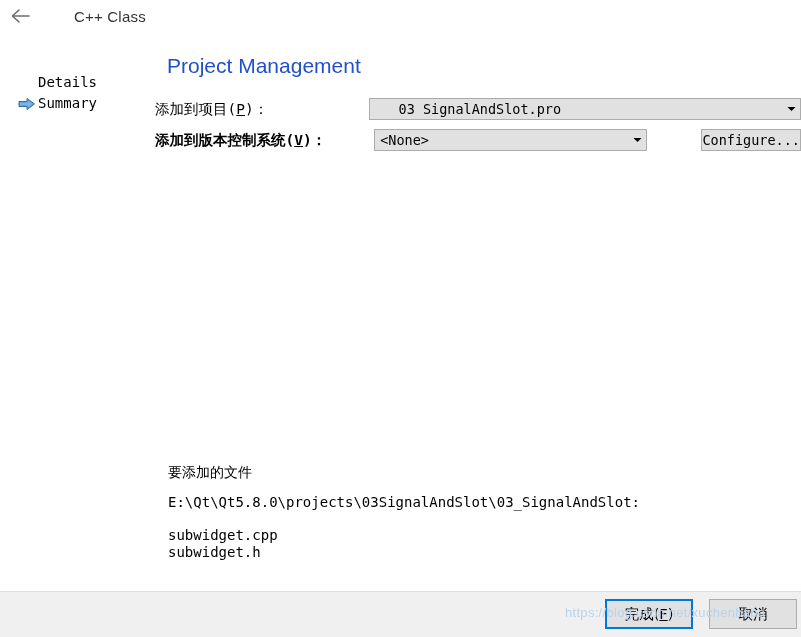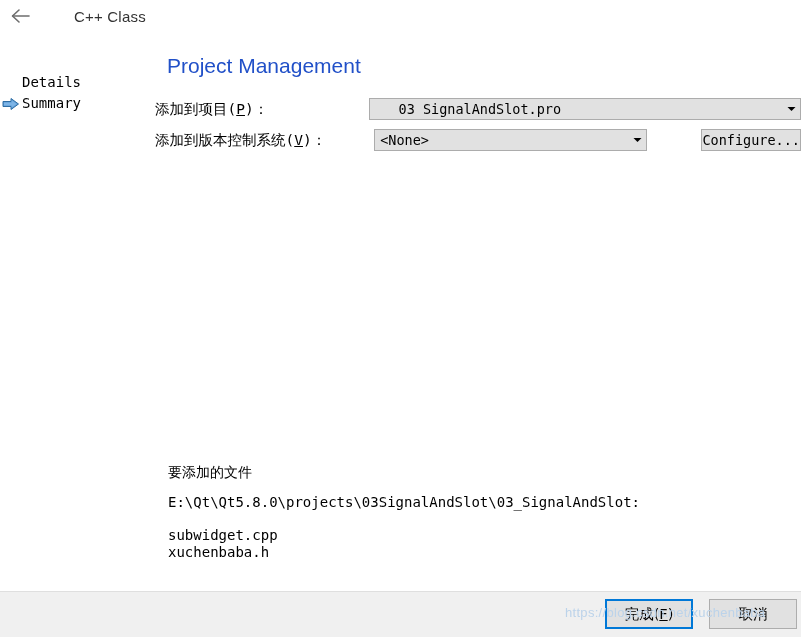--- a/index.html
+++ b/index.html
@@ -57,21 +57,21 @@
 
   
   .sidebar {
     position: absolute;
     left: 0; top: 0;
     width: 150px;
     height: 559px;
   }
   .side-item {
     position: absolute;
-    left: 0;
+    left: 16px;
     height: 20px;
     display: flex;
     align-items: center;
     font-family: "DejaVu Sans Mono", "Liberation Mono", monospace;
     font-size: 14px;
     color: #000000;
     white-space: nowrap;
   }
   .side-item .marker {
     width: 22px;
@@ -117,21 +117,21 @@
     font-family: "DejaVu Sans Mono", "Liberation Mono", monospace;
     font-size: 14.5px;
     color: #000000;
     white-space: nowrap;
     line-height: 24px;
   }
   .field-label .accel {
     text-decoration: underline;
   }
   #row-project .field-label { width: 178px; }
-  #row-vcs .field-label { width: 178px; }
+  #row-vcs .field-label { width: 178px; font-weight: bold; }
 
   .combo {
     position: relative;
     background: #e1e1e1;
     border: 1px solid #acacac;
     height: 22px;
     box-sizing: border-box;
     display: flex;
     align-items: center;
     cursor: default;
@@ -322,21 +322,21 @@
         </span>
       </div>
 
       <div class="push-button" id="configure-button">Configure...</div>
     </div>
 
     <div class="files-heading">要添加的文件</div>
     <div class="files-path">E:\Qt\Qt5.8.0\projects\03SignalAndSlot\03_SignalAndSlot:</div>
     <div class="files-list">
       <div>subwidget.cpp</div>
-      <div>xuchenbaba.h</div>
+      <div>subwidget.h</div>
     </div>
 
   </div>
 </div>
 
 <div class="footer">
   <div class="footer-buttons">
     <div class="dlg-button default">
         <span>完成(</span>
         <span class="accel">F</span>

